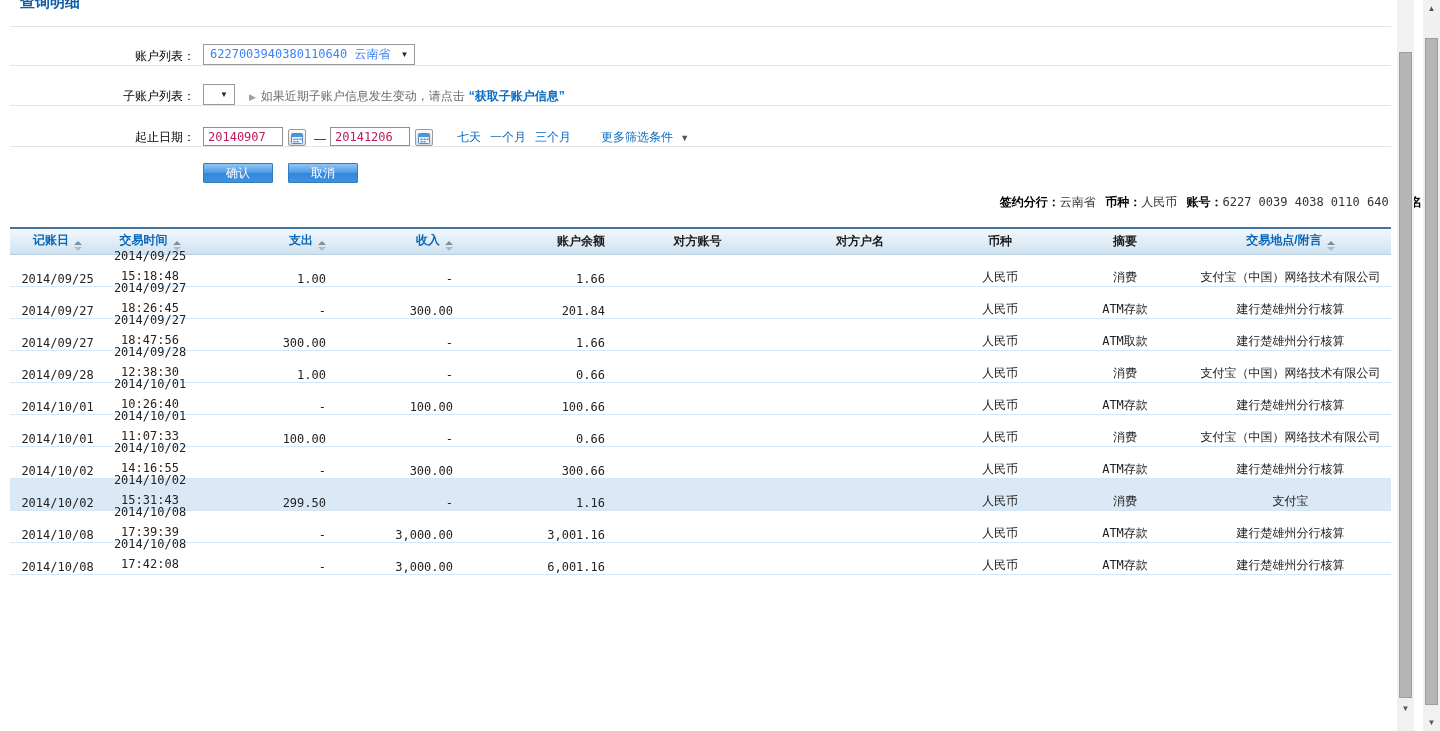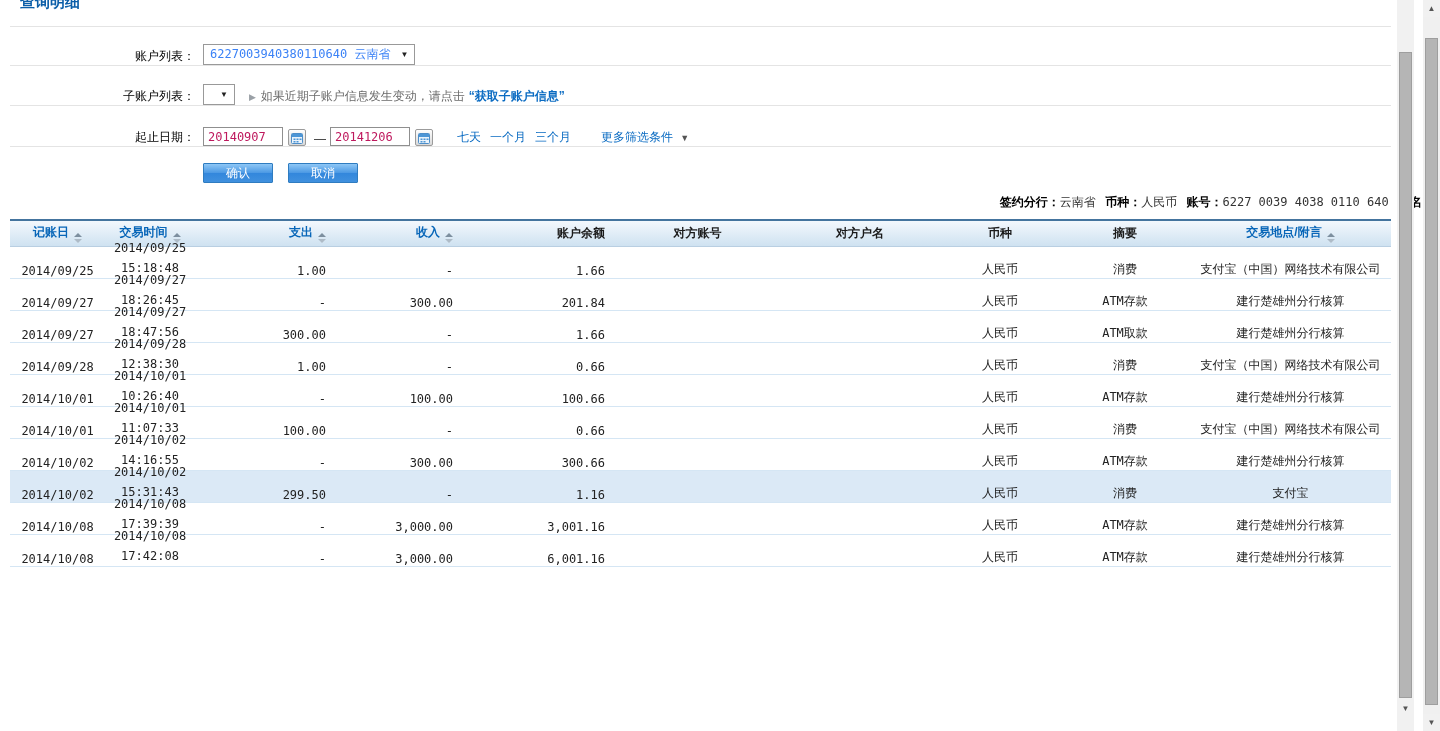--- a/index.html
+++ b/index.html
@@ -54,21 +54,21 @@
   }
   .btn + .btn { margin-left:15px; }
 
   
   .summary { margin:11px 0 0 10px; color:#333;text-align:right; }
   .summary b { color:#000; }
   .summary .acct { font-family:"DejaVu Sans Mono","Liberation Mono",monospace; }
   .summary span.v { margin-right:6px; }
 
   
-  .tbl { margin:8px 0 0 10px; width:1381px; }
+  .tbl { margin:16px 0 0 10px; width:1381px; }
   .thead {
     display:flex; align-items:center; height:28px;
     border-top:2px solid #44749e; border-bottom:1px solid #b9cfe2;
     background:linear-gradient(#f3f8fd,#cfe2f1);
   }
   .th { font-weight:bold; color:#1a1a1a; text-align:center; }
   .th.sortable { color:#0866b8; cursor:pointer; }
   .sort { display:inline-flex; flex-direction:column; align-items:center; margin-left:5px; vertical-align:-1px; }
   .sort .up { width:0; height:0; border-left:4px solid transparent; border-right:4px solid transparent; border-bottom:4px solid #7d8f9f; margin-bottom:2px; }
   .sort .dn { width:0; height:0; border-left:4px solid transparent; border-right:4px solid transparent; border-top:4px solid #aebbc7; }

